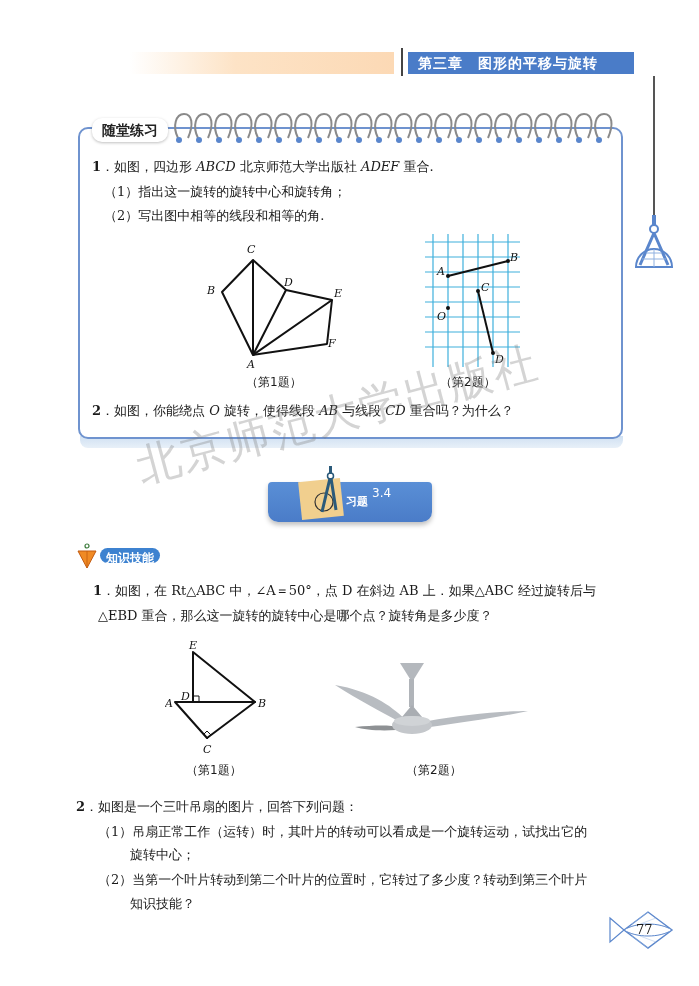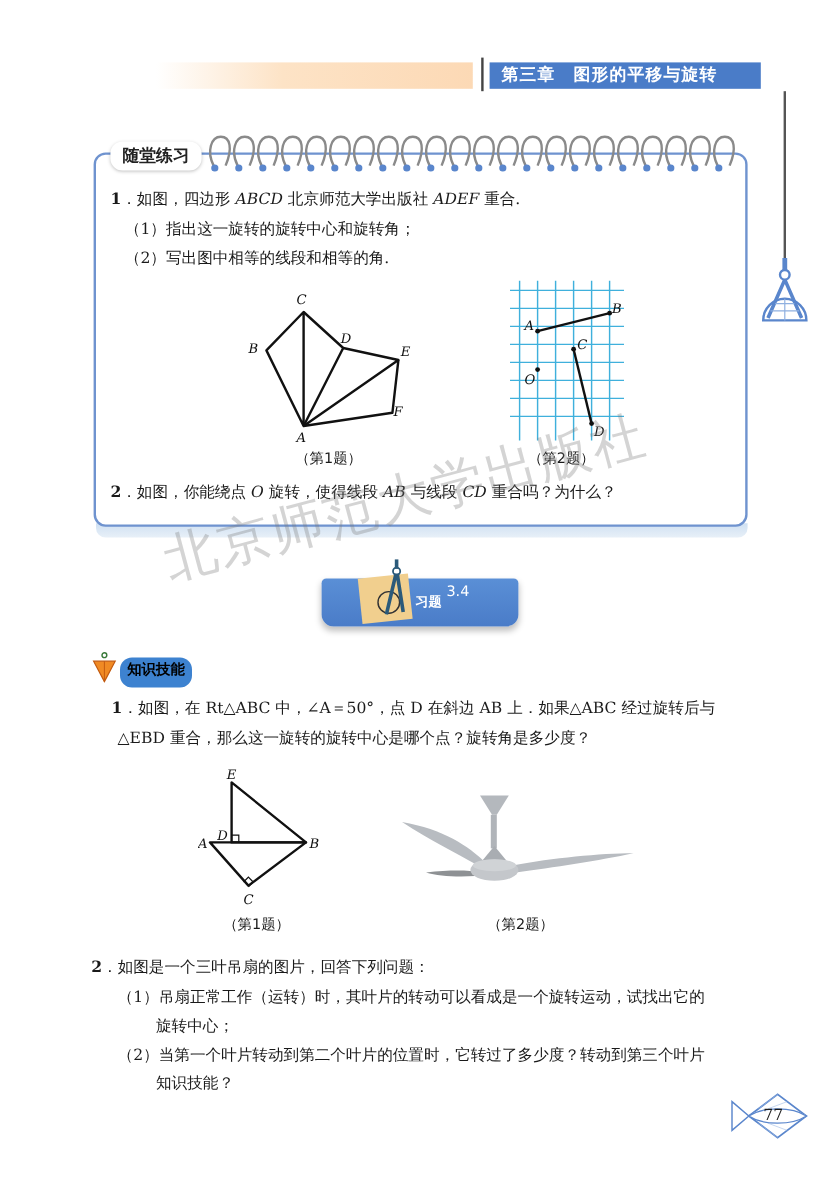--- a/index.html
+++ b/index.html
@@ -39,22 +39,22 @@
     box-shadow: 0 3px 5px rgba(0,0,0,0.25); }
   .ex-map { position: absolute; left: 300px; top: 480px; width: 42px; height: 38px; background: #f1cf8e;
     transform: rotate(-6deg); }
   .ex-small { position: absolute; left: 346px; top: 494px; color: #fff; font-family: "DejaVu Sans", sans-serif;
     font-size: 11px; font-weight: bold; text-align: center; }
   .ex-num { position: absolute; left: 372px; top: 486px; color: #fff; font-family: "DejaVu Sans", sans-serif;
     font-size: 12px; }
 
   
   .kn-icon { position: absolute; left: 76px; top: 543px; width: 22px; height: 26px; }
-  .kn-tag { position: absolute; left: 100px; top: 548px; height: 25px; padding: 0 6px;
-    background: #3d82d0; color: #000000; border-radius: 10px; font-family: "DejaVu Sans", sans-serif;
+  .kn-tag { position: absolute; left: 100px; top: 548px; height: 15px; padding: 0 6px;
+    background: #3d82d0; color: #ffffff; border-radius: 10px; font-family: "DejaVu Sans", sans-serif;
     font-weight: bold; font-size: 12px; line-height: 20px; }
 
   .watermark { position: absolute; left: 130px; top: 440px; font-family: "DejaVu Serif", serif; font-size: 44px;
     color: rgba(120,120,120,0.32); transform: rotate(-15deg); transform-origin: left top; white-space: nowrap;
     letter-spacing: 2px; pointer-events: none; }
 
   .pagefish { position: absolute; left: 606px; top: 908px; width: 70px; height: 44px; }
   .pagenum { position: absolute; left: 636px; top: 922px; font-size: 13px; font-family: "DejaVu Serif", serif; }
 </style>
 </head>

